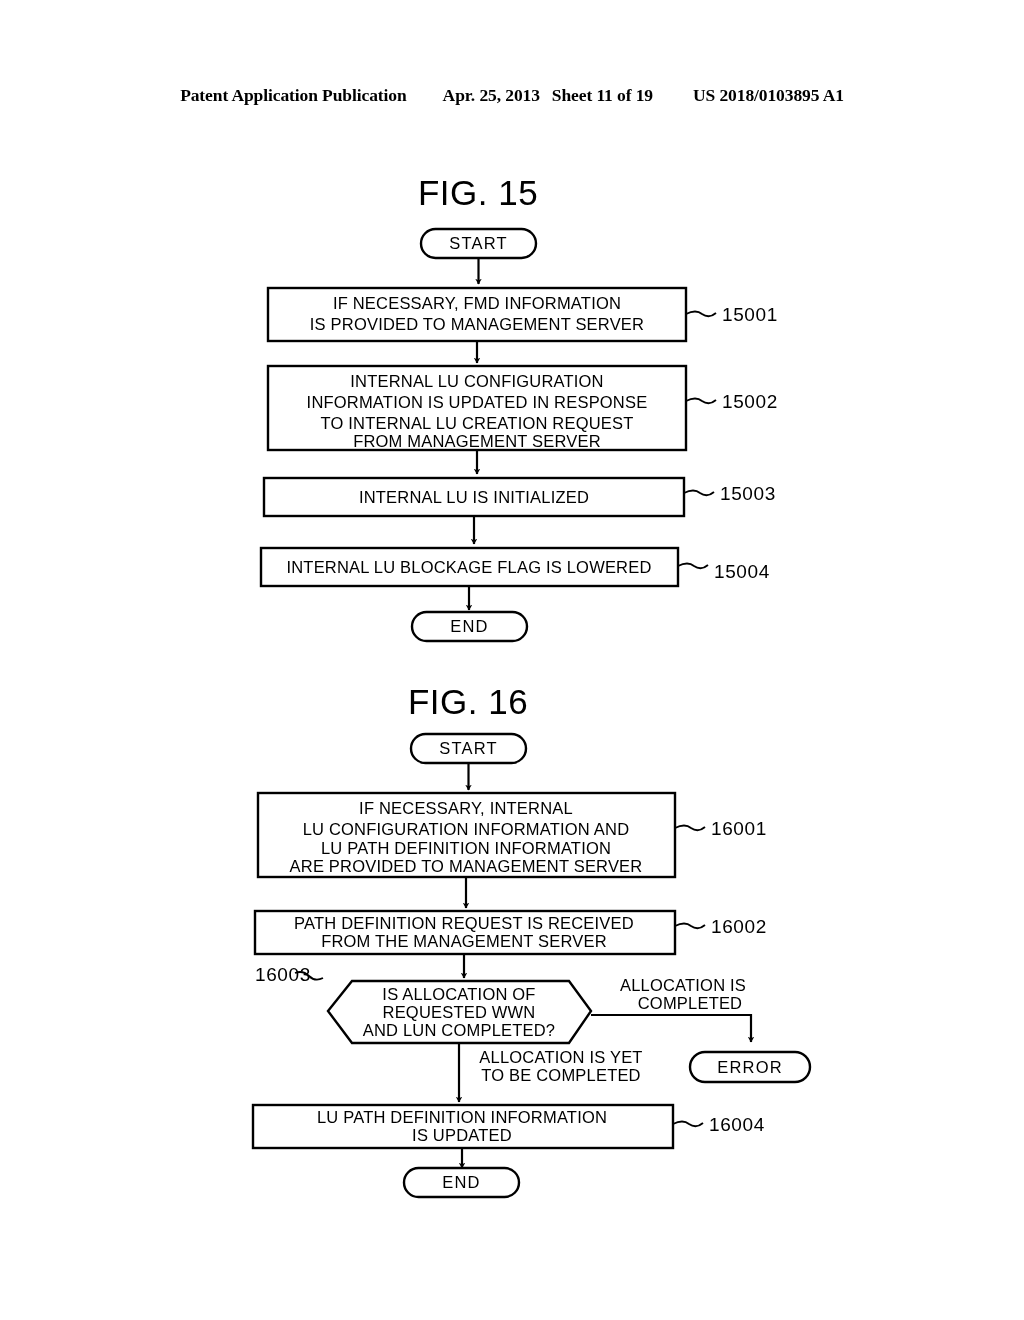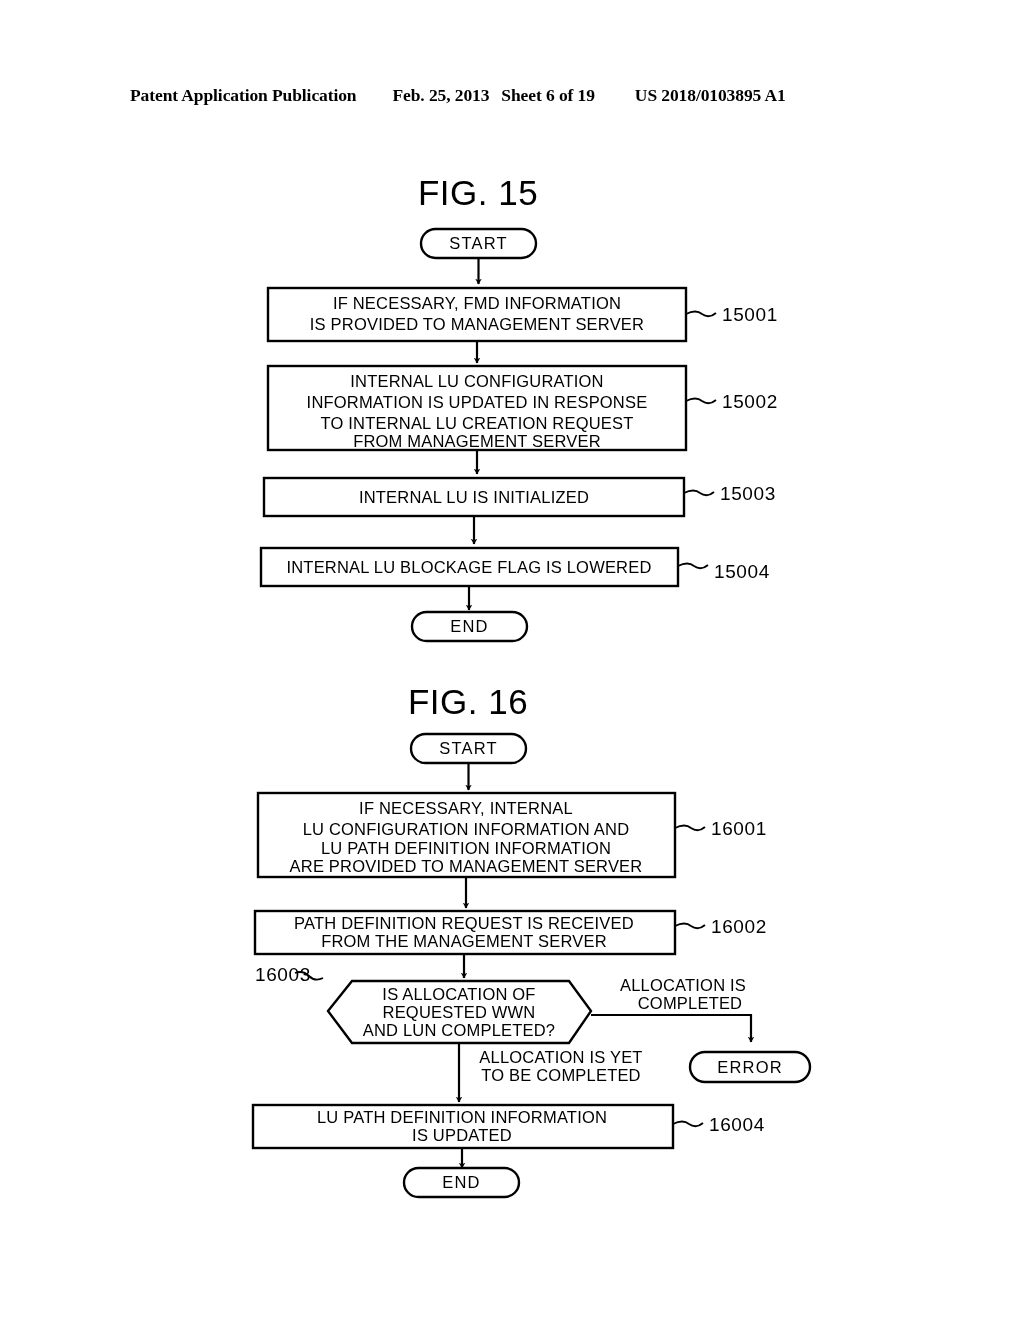--- a/index.html
+++ b/index.html
@@ -28,20 +28,21 @@
     left: 130px;
     width: 764px;
     height: 26px;
     font-family: "Liberation Serif", serif;
     font-weight: bold;
     font-size: 17.5px;
     letter-spacing: -0.1px;
     white-space: nowrap;
     display: flex;
     align-items: baseline;
+    justify-content: center;
   }
   .pub-header .h-left   { }
   .pub-header .h-mid    { margin-left: 36px; }
   .pub-header .h-sheet  { margin-left: 12px; }
   .pub-header .h-right  { margin-left: 40px; }
 
   
   svg.figlayer {
     position: absolute;
     top: 0;
@@ -90,22 +91,22 @@
   }
   .arrowhead { fill: #000000; }
 </style>
 </head>
 <body>
 
 <div id="page">
 
   <div class="pub-header">
     <span class="h-left">Patent Application Publication</span>
-    <span class="h-mid">Feb. 25, 2013</span>
-    <span class="h-sheet">Sheet 6 of 19</span>
+    <span class="h-mid">Apr. 25, 2013</span>
+    <span class="h-sheet">Sheet 11 of 19</span>
     <span class="h-right">US 2018/0103895 A1</span>
   </div>
 
   <svg class="figlayer" viewBox="0 0 1024 1320">
     <defs>
       <marker id="arrow" markerWidth="10" markerHeight="10" refX="5.2" refY="3.2" orient="auto" markerUnits="userSpaceOnUse">
         <path class="arrowhead" d="M0,0 L5.6,3.2 L0,6.4 L1.4,3.2 z"></path>
       </marker>
     </defs>
 

